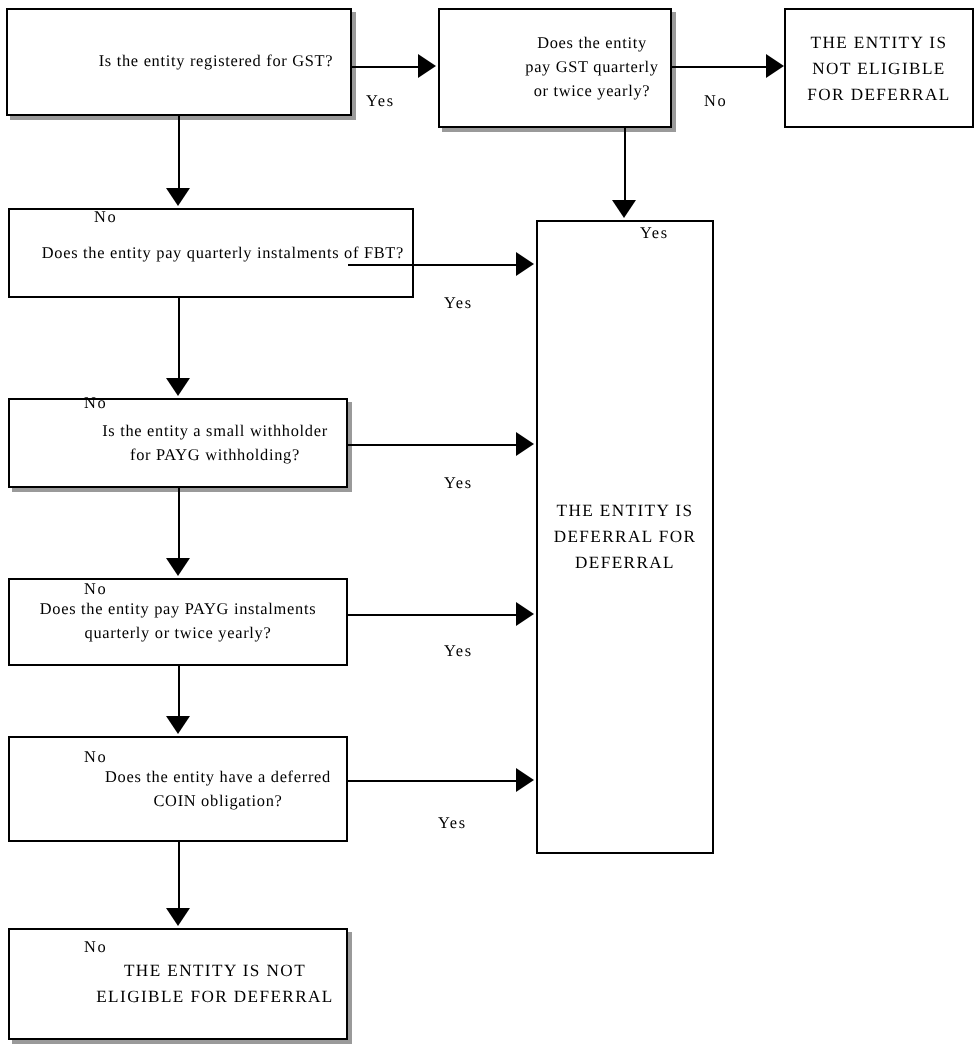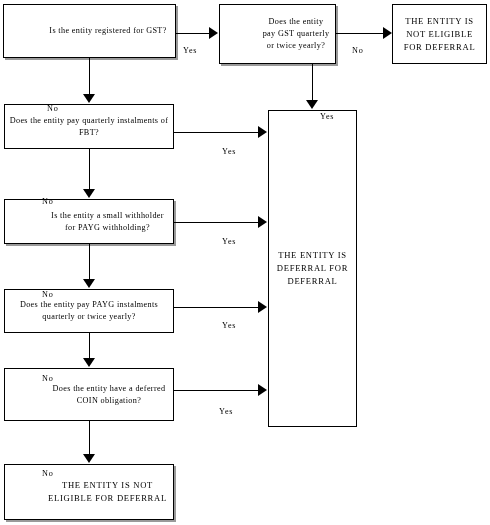--- a/index.html
+++ b/index.html
@@ -86,21 +86,21 @@
 </style>
 </head>
 <body>
 
 <div id="canvas">
 
   <div class="node shadow" style="left:3px; top:4px; width:173px; height:54px;">
     <span class="txt">Is the entity registered for GST?</span>
   </div>
 
-  <div class="node" style="left:4px; top:104px; width:170px; height:45px;">
+  <div class="node" style="left:4px; top:104px; width:203px; height:45px;text-align:right;">
     <span class="txt">Does the entity pay quarterly instalments of FBT?</span>
   </div>
 
   <div class="node shadow" style="left:4px; top:199px; width:170px; height:45px;">
     <span class="txt">Is the entity a small withholder for PAYG withholding?</span>
   </div>
 
   <div class="node" style="left:4px; top:289px; width:170px; height:44px;">
     <span class="txt">Does the entity pay PAYG instalments quarterly or twice yearly?</span>
   </div>

